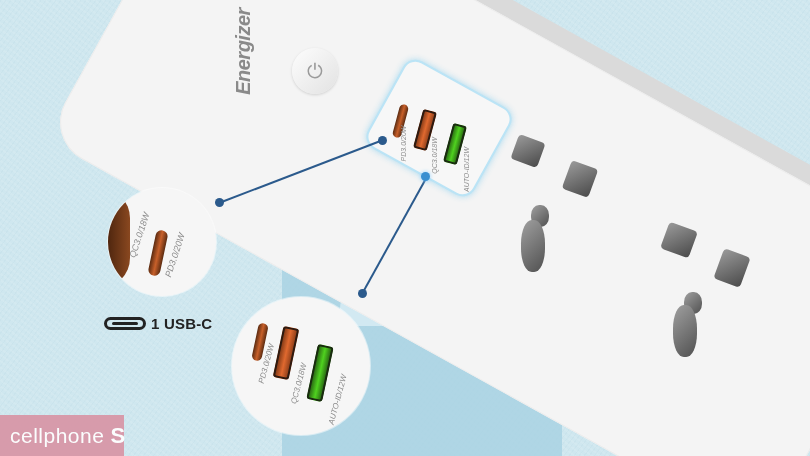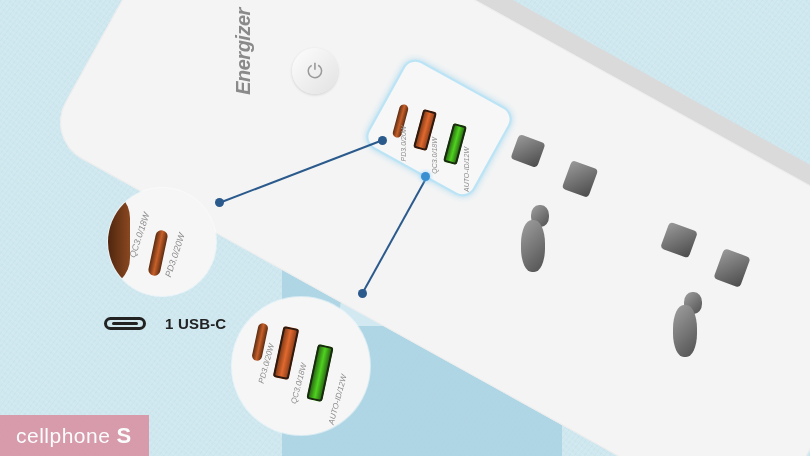--- a/index.html
+++ b/index.html
@@ -26,25 +26,25 @@
   .port.a{background:linear-gradient(90deg,#6b2e10,#e0692f,#7a3414);box-shadow:inset 0 0 0 2px #2d1a10;}
   .port.g{background:linear-gradient(90deg,#1f4d10,#4fd21f,#1f4d10);box-shadow:inset 0 0 0 2px #1a2a10;}
   .port-label{position:absolute;font-size:7px;color:#8c8c8c;transform:rotate(-90deg);white-space:nowrap;font-style:italic;}
   .socket-hole{position:absolute;background:linear-gradient(135deg,#9a9a9a,#4a4a4a);border-radius:4px;}
   .socket-round{position:absolute;background:linear-gradient(135deg,#a0a0a0,#505050);border-radius:45%;}
   
   .zoom-circle{position:absolute;border-radius:50%;background:#f6f6f6;overflow:hidden;box-shadow:0 0 0 1px rgba(255,255,255,.5);}
   .line{position:absolute;height:2px;background:#2b5a8c;transform-origin:0 50%;}
   .dot{position:absolute;width:9px;height:9px;border-radius:50%;background:#2b5a8c;margin:-4.5px 0 0 -4.5px;}
   .dot.glow{background:#3a8fd0;box-shadow:0 0 4px #8fd0ff;}
-  .usbc-legend{position:absolute;left:104px;top:315px;display:flex;align-items:center;gap:19px;}
+  .usbc-legend{position:absolute;left:104px;top:315px;display:flex;align-items:center;gap:5px;}
   .usbc-glyph{width:42px;height:13px;border:3px solid #222;border-radius:8px;box-sizing:border-box;position:relative;}
   .usbc-glyph:after{content:"";position:absolute;left:5px;right:5px;top:2px;height:3px;background:#222;border-radius:2px;}
   .usbc-text{font-size:15px;font-weight:bold;color:#222;letter-spacing:.2px;}
-  .logo-box{position:absolute;left:0;top:415px;width:149px;height:41px;background:#d895a6;opacity:.92;display:flex;align-items:center;padding-left:16px;box-sizing:border-box;}
+  .logo-box{position:absolute;left:0;top:415px;width:124px;height:41px;background:#d895a6;opacity:.92;display:flex;align-items:center;padding-left:10px;box-sizing:border-box;}
   .logo-text{color:#fff;font-size:21px;letter-spacing:.5px;}
   .logo-mark{color:#fff;font-size:22px;margin-left:6px;font-weight:bold;}
 </style>
 </head>
 <body>
 
 <div class="scene">
   <div class="texture"></div>
 
   <div class="bg-shape" style="left:282px;top:180px;width:280px;height:276px;border-radius:60px 60px 0 0;"></div>

